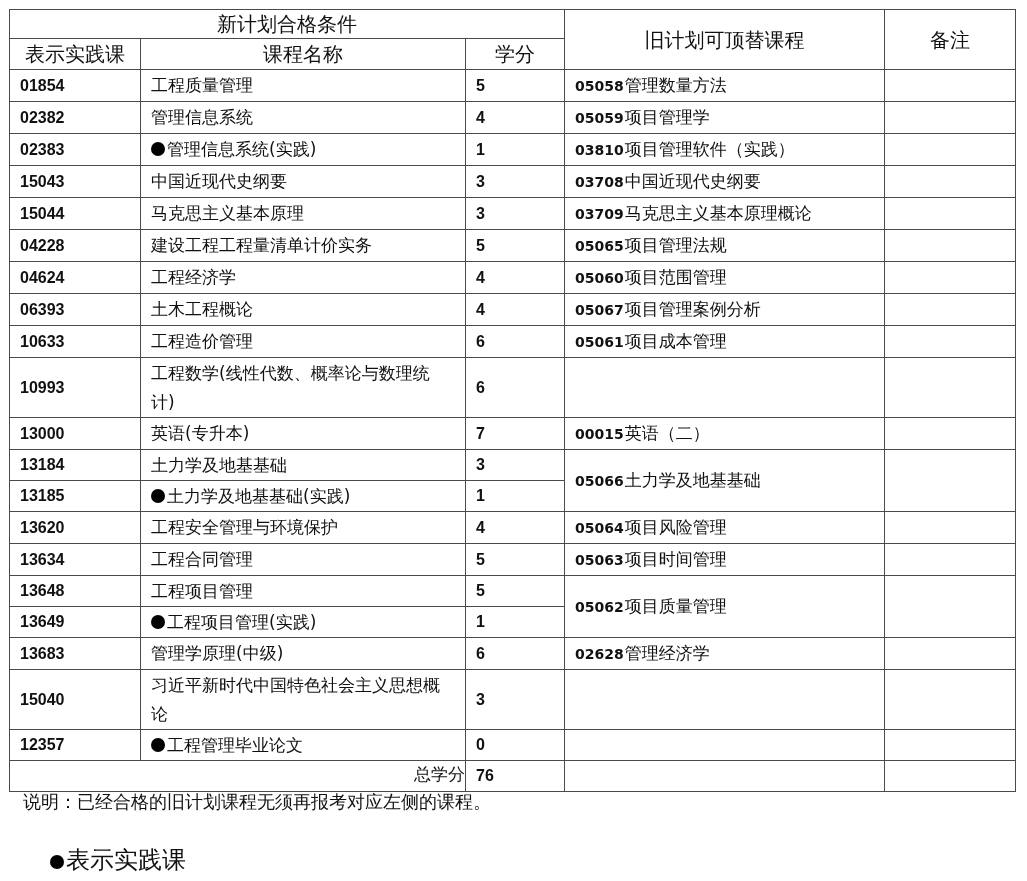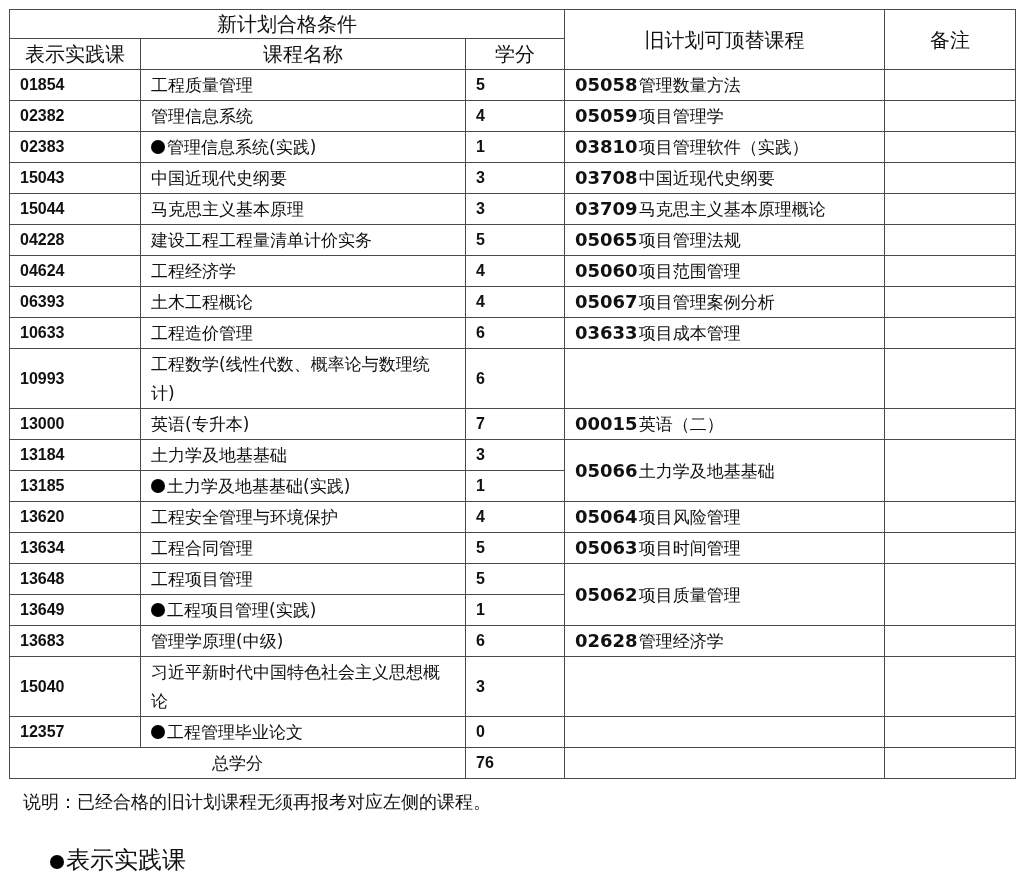--- a/index.html
+++ b/index.html
@@ -30,23 +30,23 @@
       padding: 0;
       font-size: 20px;
     }
     .course-table th.group-head { height: 28px; line-height: 28px; }
     .course-table th.col-head { height: 30px; line-height: 30px; }
     .course-table td { height: 29px; }
     .course-table td.code, .course-table td.credit { font-weight: bold; font-family: Liberation Sans, sans-serif; font-size: 16px; }
     .course-table td.name { white-space: normal; line-height: 29px; padding-right: 12px; }
     .course-table tr.tall td { height: 59px; }
     .course-table tr.tall td.name { line-height: 29px; }
-    .course-table td.old .old-code { font-weight: bold; font-size: 18px; }
+    .course-table td.old .old-code { font-weight: bold; font-size: 14px; }
     .course-table td.old .old-name { margin-left: 1px; }
-    .course-table td.total-label { text-align: center; padding: 0; }
+    .course-table td.total-label { text-align: right; padding: 0; font-family: Liberation Mono, monospace; }
     .course-table td.remark { }
     .v-dark { border-left-color: #111 !important; }
     .note {
       position: absolute; left: 23px; top: 789px;
       font-size: 18px; line-height: 26px;
     }
     .legend {
       position: absolute; left: 50px; top: 847px;
       font-size: 24px; line-height: 26px;
     }
@@ -143,21 +143,21 @@
       <td class="name">土木工程概论</td>
       <td class="credit">4</td>
       <td class="old"><span class="old-code">05067</span><span class="old-name">项目管理案例分析</span></td>
       <td class="remark"></td>
     </tr>
 
     <tr>
       <td class="code">10633</td>
       <td class="name">工程造价管理</td>
       <td class="credit">6</td>
-      <td class="old"><span class="old-code">03633</span><span class="old-name">项目成本管理</span></td>
+      <td class="old"><span class="old-code">05061</span><span class="old-name">项目成本管理</span></td>
       <td class="remark"></td>
     </tr>
 
     <tr class="tall">
       <td class="code">10993</td>
       <td class="name">工程数学(线性代数、概率论与数理统计)</td>
       <td class="credit">6</td>
       <td class="old"></td>
       <td class="remark"></td>
     </tr>

